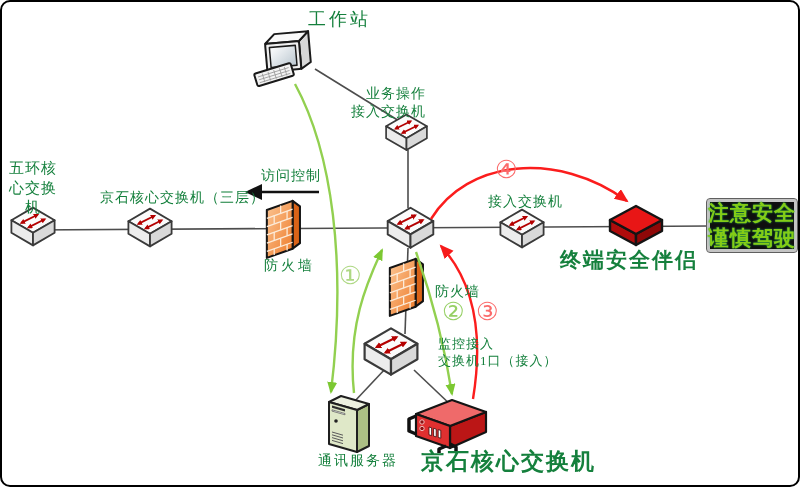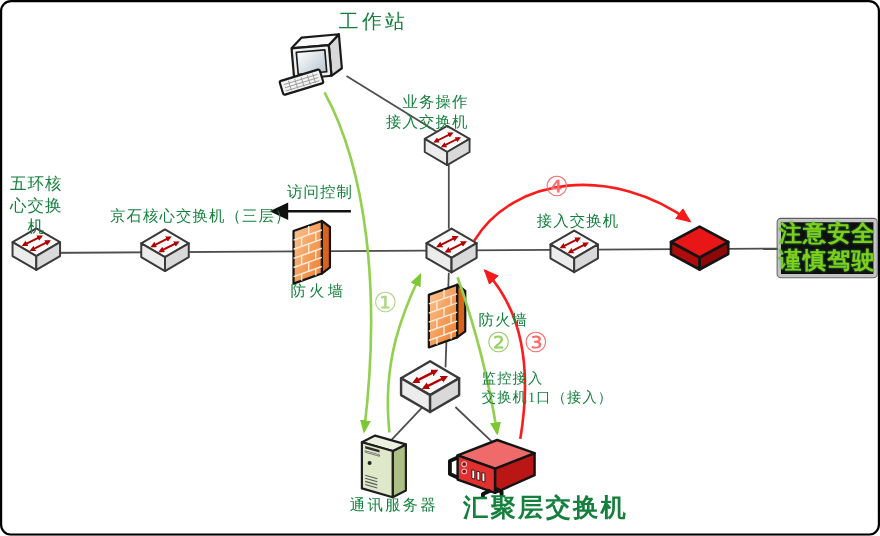--- a/index.html
+++ b/index.html
@@ -209,22 +209,23 @@
   <div class="lbl" id="lbl-wuhuan">五环核
 心交换
 机</div>
   <div class="lbl lbl-sm" id="lbl-jingshi">京石核心交换机（三层）</div>
   <div class="lbl lbl-sm" id="lbl-access-control">访问控制</div>
   <div class="lbl lbl-sm" id="lbl-fw1">防火墙</div>
   <div class="lbl lbl-sm" id="lbl-access-switch">接入交换机</div>
   <div class="lbl lbl-sm" id="lbl-fw2">防火墙</div>
   <div class="lbl" id="lbl-monitor-switch">监控接入
 交换机1口（接入）</div>
+  <div class="lbl lbl-big" id="lbl-companion">终端安全伴侣</div>
   <div class="lbl lbl-sm" id="lbl-server">通讯服务器</div>
-  <div class="lbl lbl-big" id="lbl-gateway">汇聚层交换机</div>
+  <div class="lbl lbl-big" id="lbl-gateway">京石核心交换机</div>
 
   <span class="flownum" id="num1">①</span>
   <span class="flownum" id="num2">②</span>
   <span class="flownum" id="num3">③</span>
   <span class="flownum" id="num4">④</span>
 
   <div id="led-sign">
     <span>注意安全</span>
     <span>谨慎驾驶</span>
   </div>

